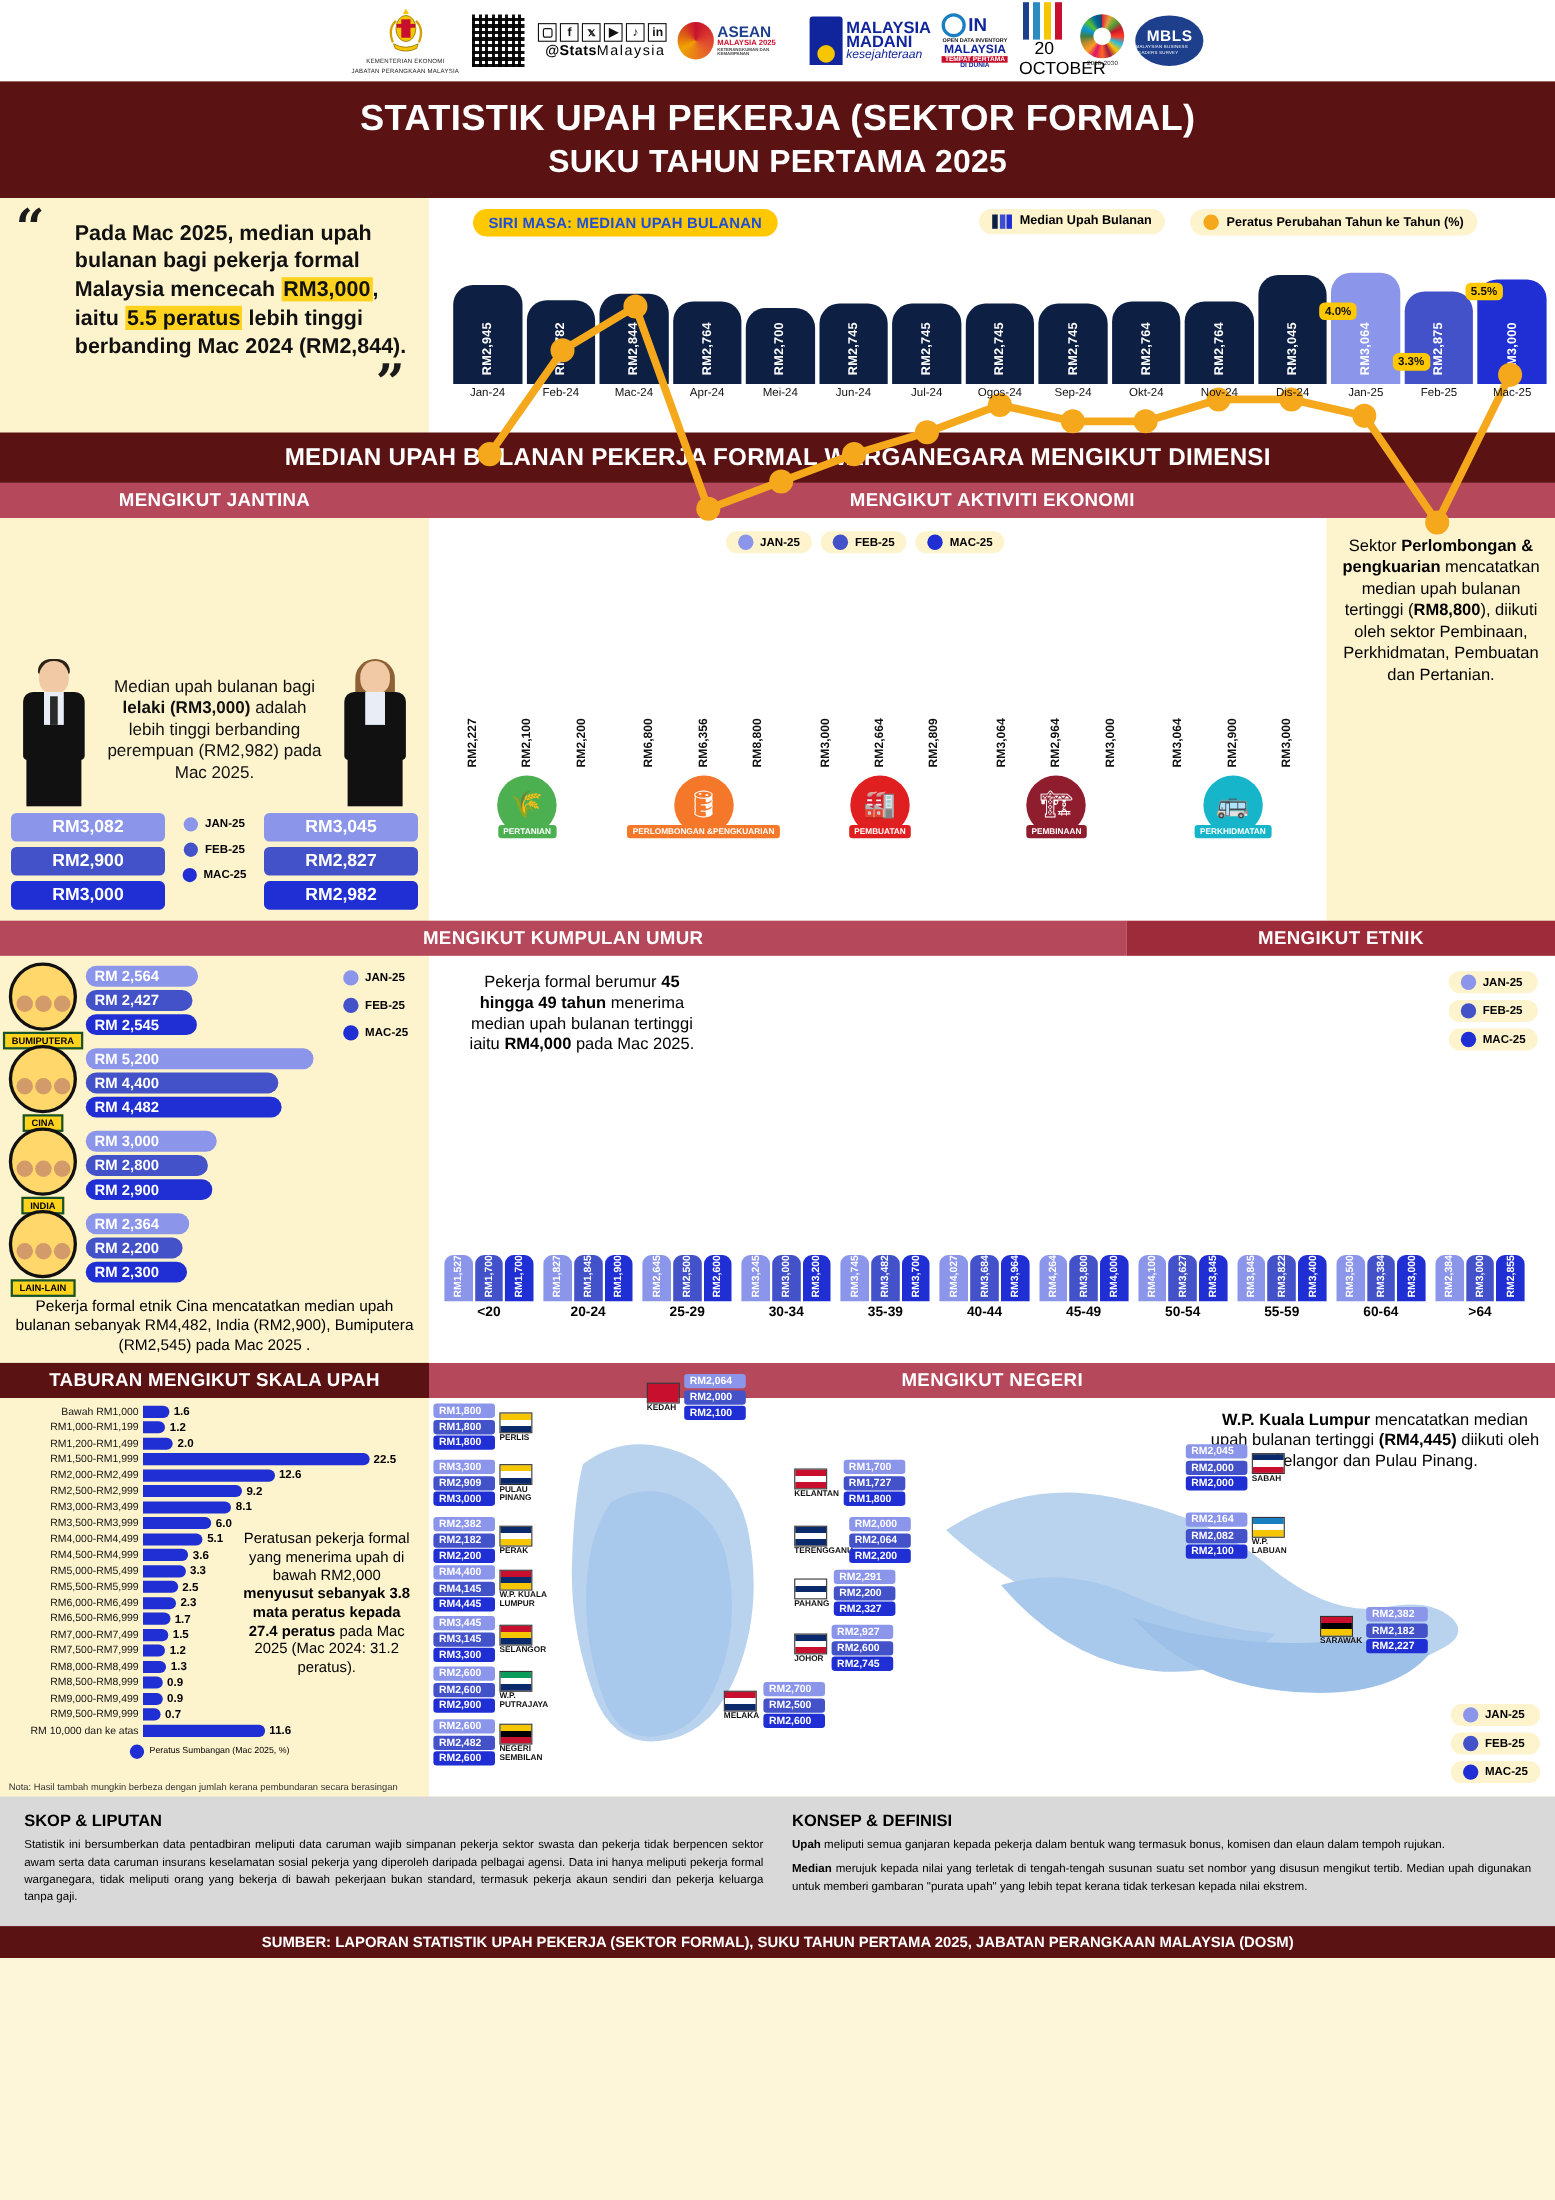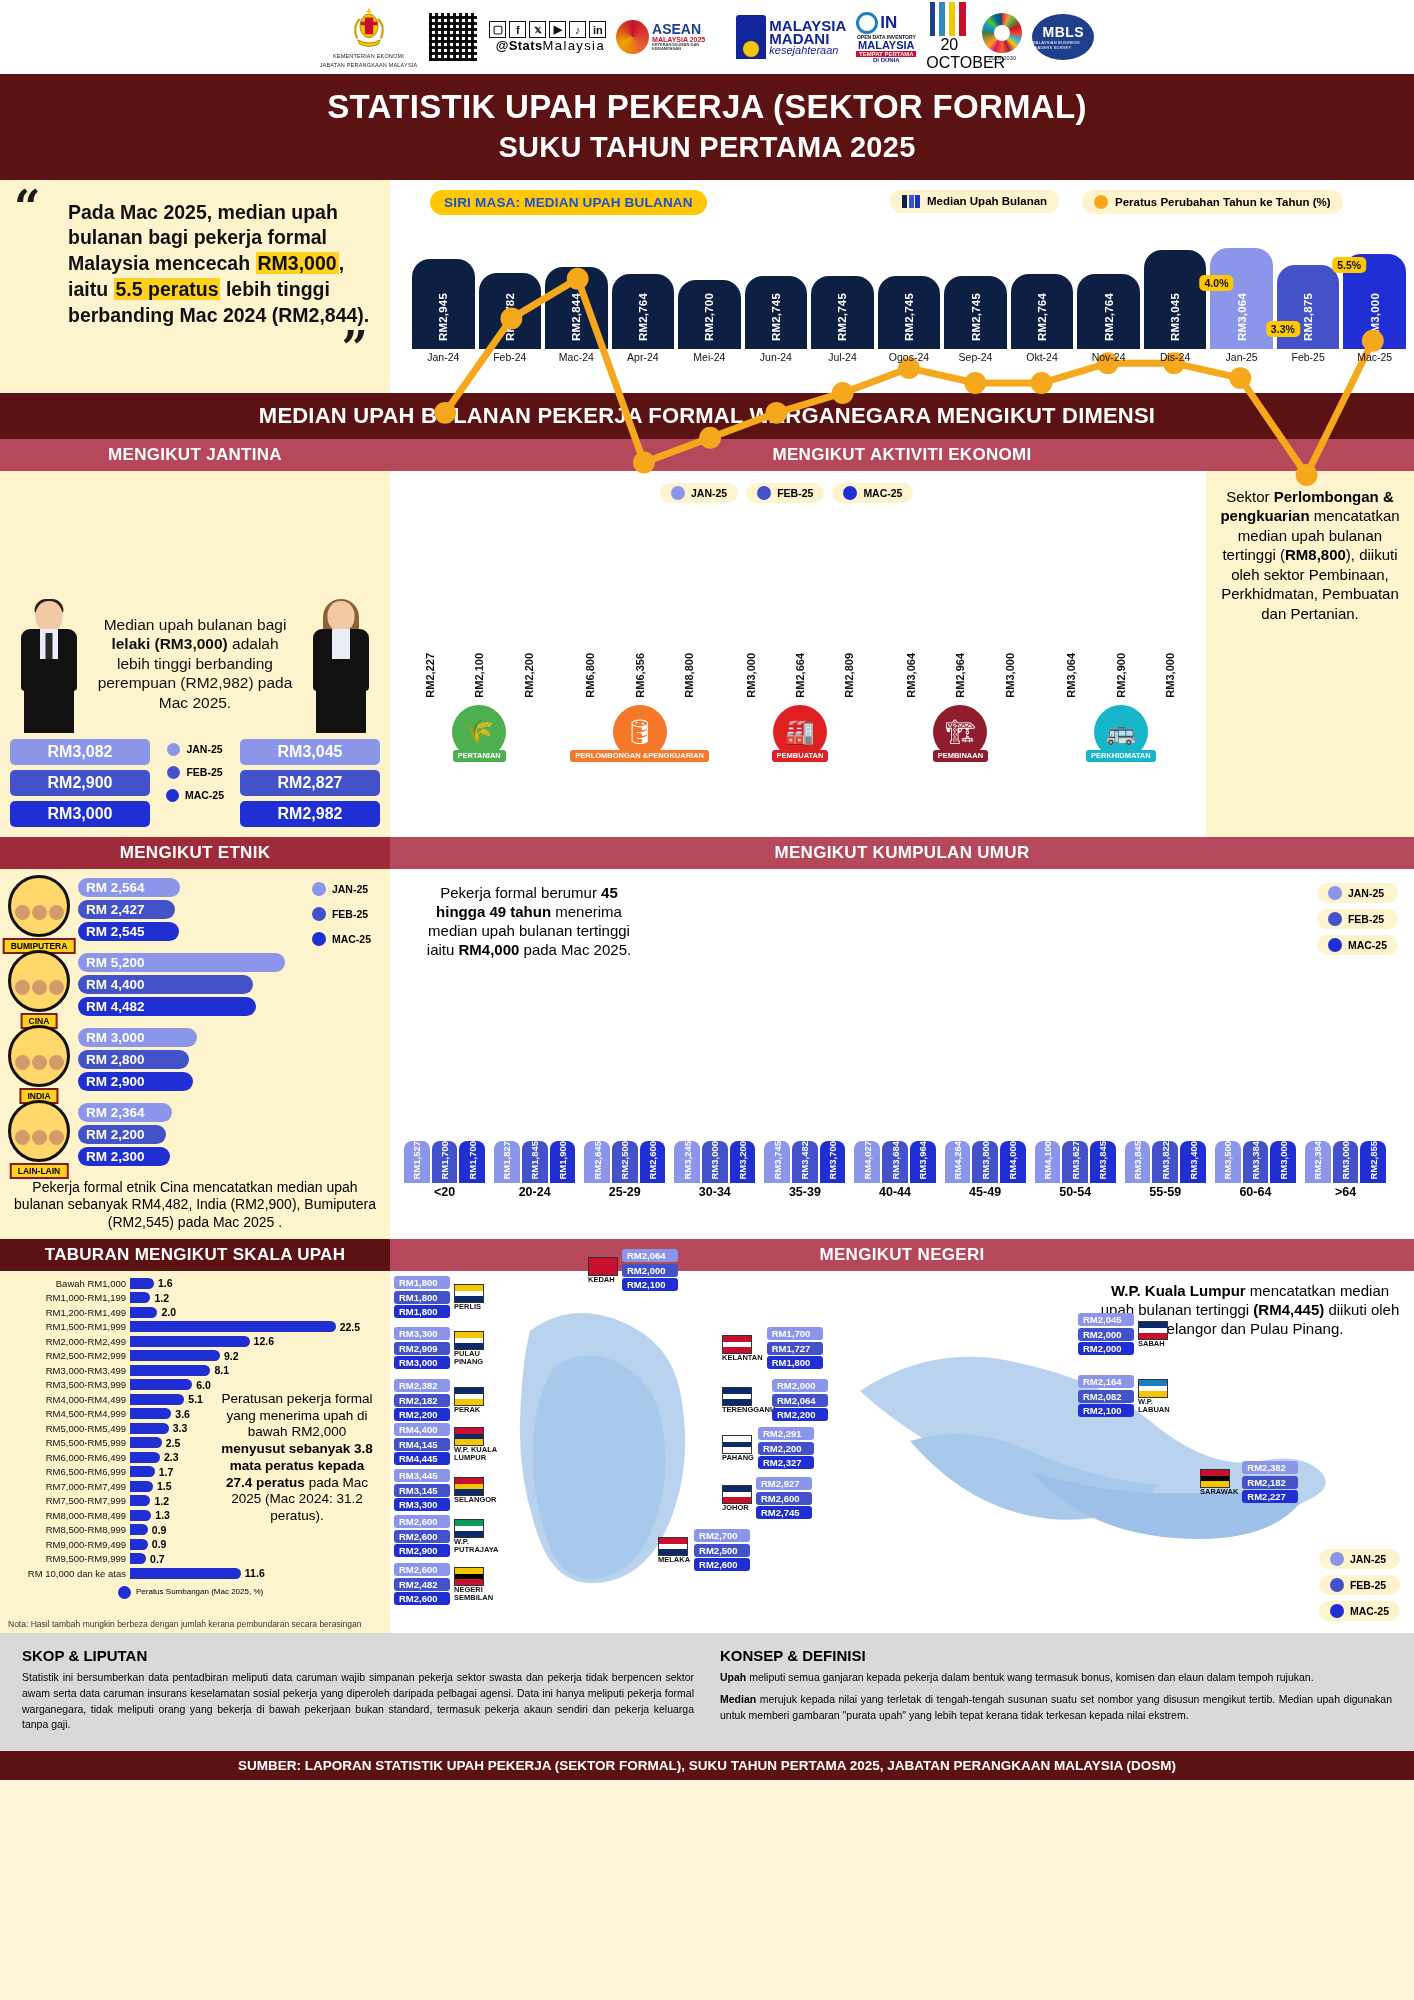--- a/index.html
+++ b/index.html
@@ -119,21 +119,21 @@
   .icLabel{ margin-top:-9px; color:#fff; font-size:7.5px; font-weight:bold; border-radius:3px; padding:2px 5px; text-align:center; line-height:1.1;}
   .econtext{ width:208px; background:#fdf3cd; padding:16px 12px; font-size:15px; text-align:center; line-height:1.3;}
   .econtext b{font-weight:bold;}
 
   
   .row3{ display:flex; }
   .etnik{ width:390px; background:#fdf3cd; padding:6px 8px 8px;}
   .etrow{ display:flex; align-items:center; gap:8px; margin-bottom:5px;}
   .etIcon{ width:62px;height:62px;border-radius:50%;border:3px solid #111;background:#ffd76a;display:flex;align-items:flex-end;justify-content:center;position:relative;overflow:hidden;}
   .etIcon .f{width:15px;height:15px;border-radius:50%;background:#d39b6a;margin:0 1px 14px;}
-  .etTag{ position:absolute; bottom:-9px; left:50%; transform:translateX(-50%); background:#ffd21e; border:2px solid #7f1d1d; font-size:8.5px; font-weight:bold; padding:1px 6px; white-space:nowrap;}
+  .etTag{ position:absolute; bottom:-9px; left:50%; transform:translateX(-50%); background:#ffd21e; border:2px solid #14532d; font-size:8.5px; font-weight:bold; padding:1px 6px; white-space:nowrap;}
   .etWrap{ position:relative; width:62px; height:70px;}
   .etBars{ flex:1; display:flex; flex-direction:column; gap:3px;}
   .etBar{ color:#fff; font-weight:bold; font-size:13.5px; border-radius:12px; padding:2px 0 2px 8px;}
   .etLeg{ display:flex; flex-direction:column; gap:5px; padding-top:4px;}
   .etNote{ font-size:14px; text-align:center; line-height:1.25; margin-top:4px;}
 
   
   .umur{ flex:1; background:#fff; position:relative; padding:8px 24px 0 10px;}
   .umurText{ position:absolute; left:24px; top:14px; width:230px; font-size:15px; text-align:center; line-height:1.28;}
   .umurLeg{ position:absolute; right:16px; top:14px; display:flex; flex-direction:column; gap:6px;}
@@ -532,22 +532,22 @@
             </div>
           </div>
       </div>
       <div class="econtext">
         <span>Sektor </span><b>Perlombongan &amp; pengkuarian</b><span> mencatatkan median upah bulanan tertinggi (</span><b>RM8,800</b><span>), diikuti oleh sektor Pembinaan, Perkhidmatan, Pembuatan dan Pertanian.</span>
       </div>
     </div>
   </div>
 
   <div class="subband">
+    <div class="sb" style="flex:1;background:#b5485b">MENGIKUT KUMPULAN UMUR</div>
     <div class="sb" style="width:390px;background:#9e2b3a">MENGIKUT ETNIK</div>
-    <div class="sb" style="flex:1;background:#b5485b">MENGIKUT KUMPULAN UMUR</div>
   </div>
 
   <div class="row3">
     <div class="etnik">
       <div style="display:flex;gap:8px;">
         <div style="flex:1" id="et-rows">
             <div class="etrow">
               <div class="etWrap">
                 <div class="etIcon">
                   <span class="f"></span>

